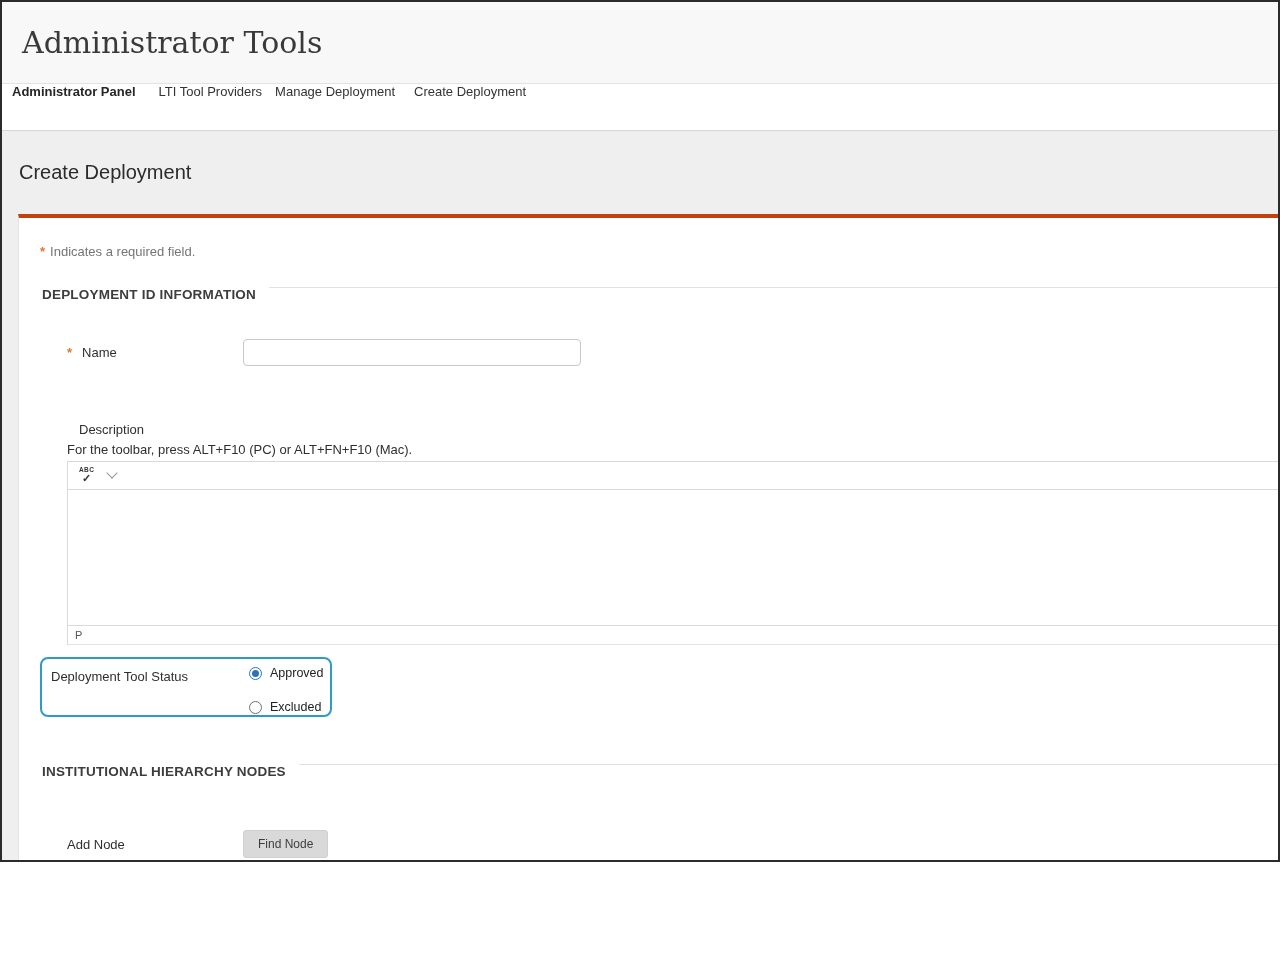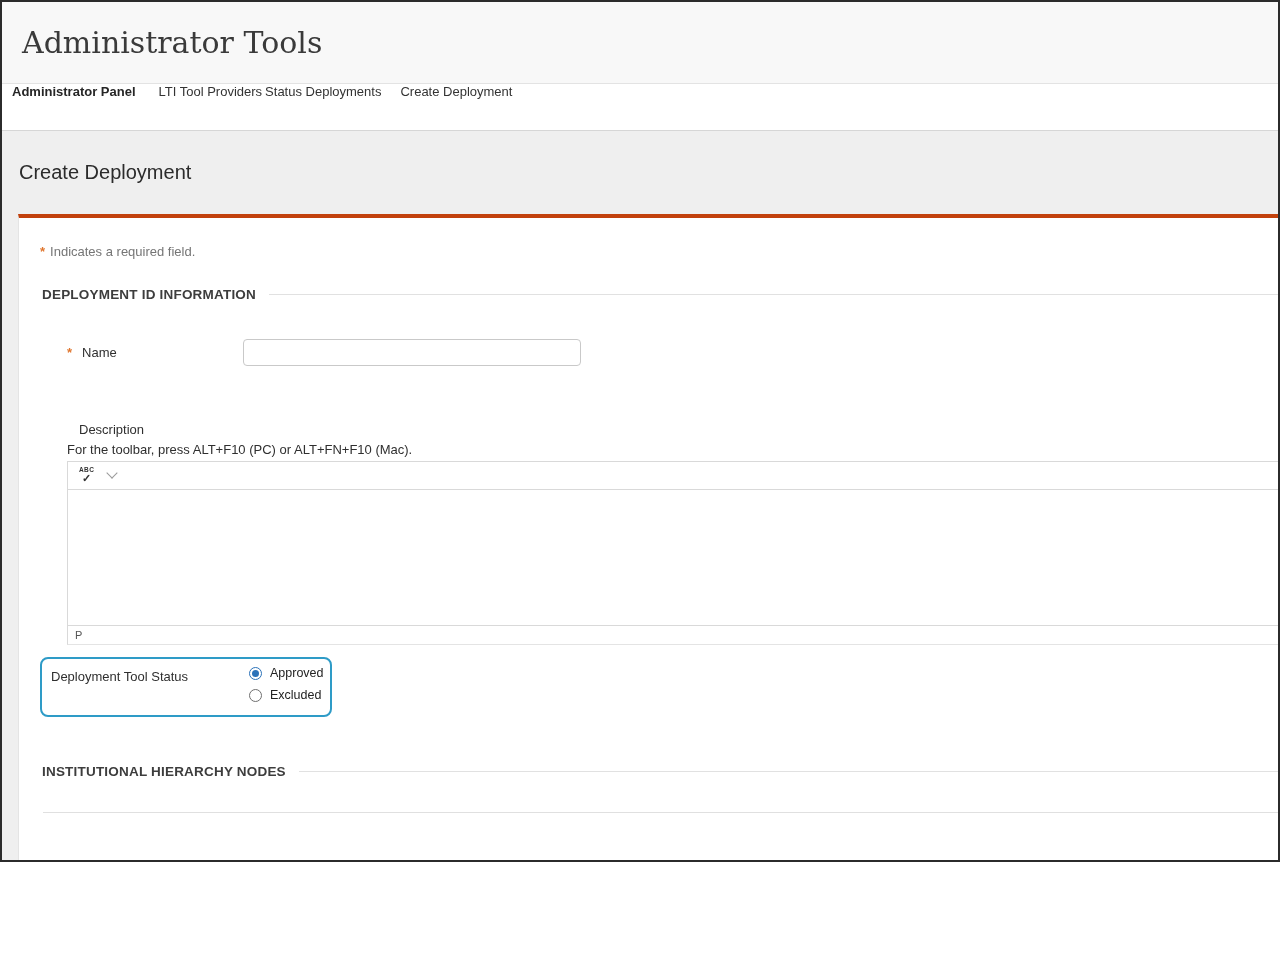--- a/index.html
+++ b/index.html
@@ -25,40 +25,40 @@
   
   .breadcrumb {
     height:47px; background:#ffffff;
     border-bottom:1px solid #d6d6d6;
     display:flex; 
     padding-left:10px; font-size:13px; color:#333; flex:0 0 auto;
   }
   .crumb { cursor:pointer; }
   .crumb.current { font-weight:700; color:#262626; }
   .crumb.c1 { margin-right:23px; }
-  .crumb.c2 { margin-right:3px; }
+  .crumb.c2 { margin-right:13px; }
   .crumb.c3 { margin-right:19px; }
   
   .content { flex:1; display:flex; flex-direction:column; background:#efefef; min-height:0; }
   .page-band {
     height:83px; display:flex; align-items:center; padding-left:17px; flex:0 0 auto;
   }
   .page-title { font-size:20px; font-weight:400; color:#2b2b2b; }
   .panel-wrap { flex:1; min-height:0; }
   .panel {
     margin-left:16px; height:100%; background:#ffffff;
     border-top:4px solid #c2410c; border-left:1px solid #e4e4e4;
     padding-top:26px; overflow:hidden;
   }
   
   .required-note { margin-left:21px; font-size:13px; line-height:15px; color:#757575; }
   .req { color:#e0762e; font-weight:700; margin-right:5px; }
   
   .section-heading {
-    display:flex; align-items:center;
+    display:flex; 
     margin:28px 0 0 23px;
     font-size:13.5px; font-weight:700; letter-spacing:0.2px; color:#3d3d3d;
     line-height:15px; white-space:nowrap;
   }
   .section-heading .rule { flex:1; height:1px; background:#e1e1e1; margin-left:13px; }
   .section-heading.second { margin-top:47px; }
   
   .form-row { display:flex; align-items:center; margin-left:48px; }
   .name-row { margin-top:37px; }
   .depid-row { margin-top:41px; }
@@ -101,21 +101,21 @@
     display:flex; align-items:center; padding-left:7px;
     font-size:11px; color:#555;
   }
   
   .focus-box {
     margin:12px 0 0 21px; width:292px; height:60px;
     border:2px solid #2e9bc7; border-radius:8px; background:#fff;
     display:flex; padding:7px 0 0 9px;
   }
   .focus-box .status-label { width:198px; font-size:13px; color:#2f2f2f; padding-top:3px; }
-  .radio-group { display:flex; flex-direction:column; gap:8px; }
+  .radio-group { display:flex; flex-direction:column; gap:20px; }
   .radio-row { display:flex; align-items:center; gap:8px; font-size:12.5px; color:#222; cursor:pointer; }
   .radio {
     width:13px; height:13px; border-radius:50%;
     border:1.5px solid #6f6f6f; background:#fff;
     display:flex; align-items:center; justify-content:center; flex:0 0 auto;
   }
   .radio.checked { border-color:#2b72b9; }
   .radio.checked::after {
     content:""; width:7px; height:7px; border-radius:50%; background:#2b72b9;
   }
@@ -133,21 +133,21 @@
 
 <div class="frame">
 
   <header class="app-header">
     <h1 class="app-title">Administrator Tools</h1>
   </header>
 
   <nav class="breadcrumb">
     <span class="crumb current c1">Administrator Panel</span>
     <span class="crumb c2">LTI Tool Providers</span>
-    <span class="crumb c3">Status Deployments</span>
+    <span class="crumb c3">Manage Deployment</span>
     <span class="crumb">Create Deployment</span>
   </nav>
 
   <div class="content">
     <div class="page-band">
       <h2 class="page-title">Create Deployment</h2>
     </div>
 
     <div class="panel-wrap">
       <main class="panel">
@@ -199,20 +199,26 @@
               <span>Excluded</span>
             </label>
           </div>
         </div>
 
         <div class="section-heading second">
           <span>INSTITUTIONAL HIERARCHY NODES</span>
           <span class="rule"></span>
         </div>
 
+        <div class="form-row addnode-row">
+          <div class="label-col">
+            <label>Add Node</label>
+          </div>
+          <button class="btn">Find Node</button>
+        </div>
 
         <div class="bottom-rule"></div>
 
       </main>
     </div>
   </div>
 
 </div>
 
 </body></html>

